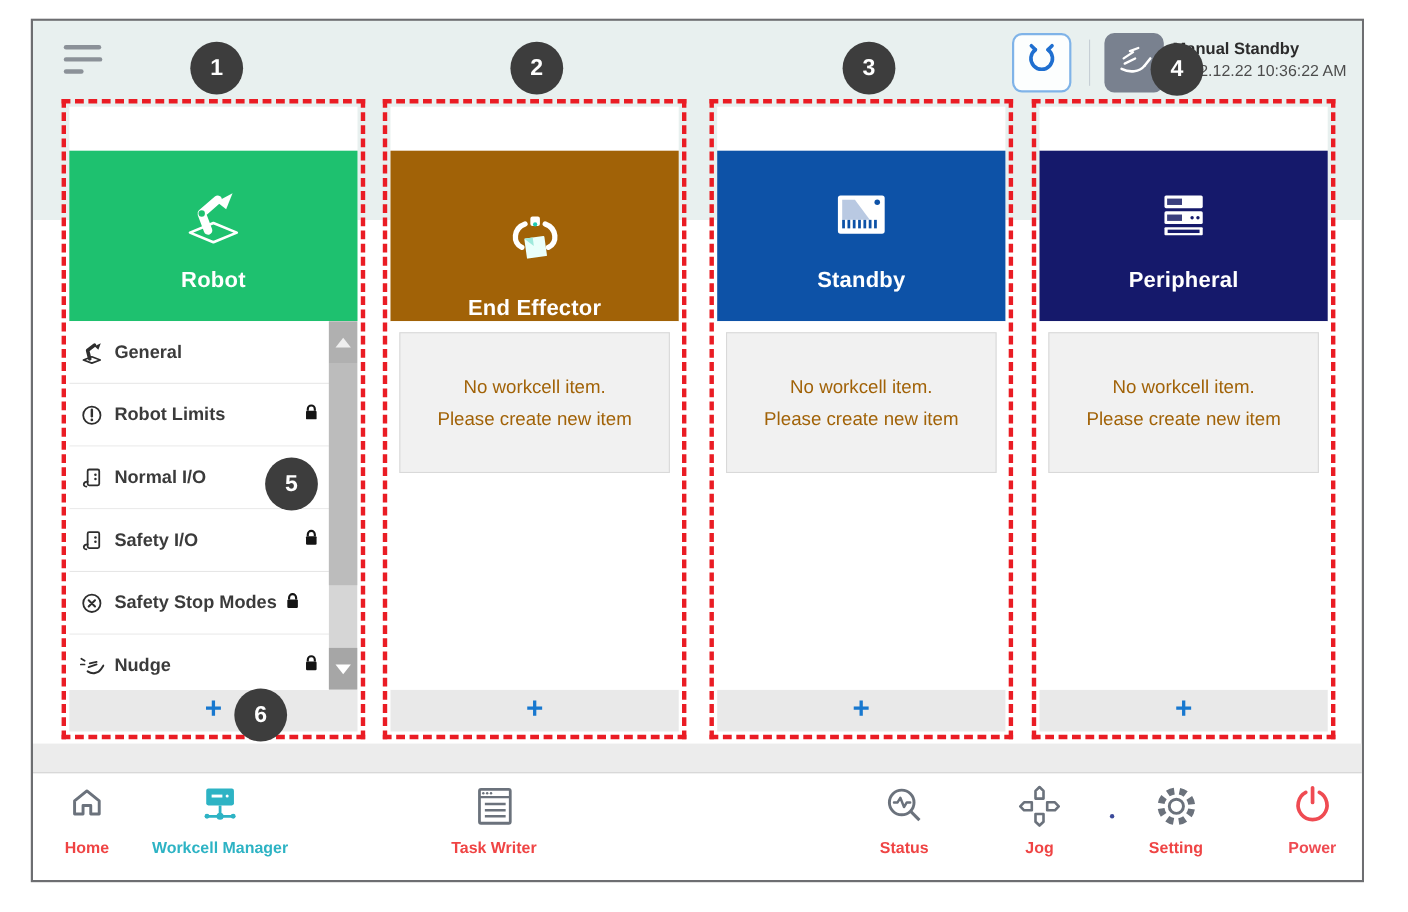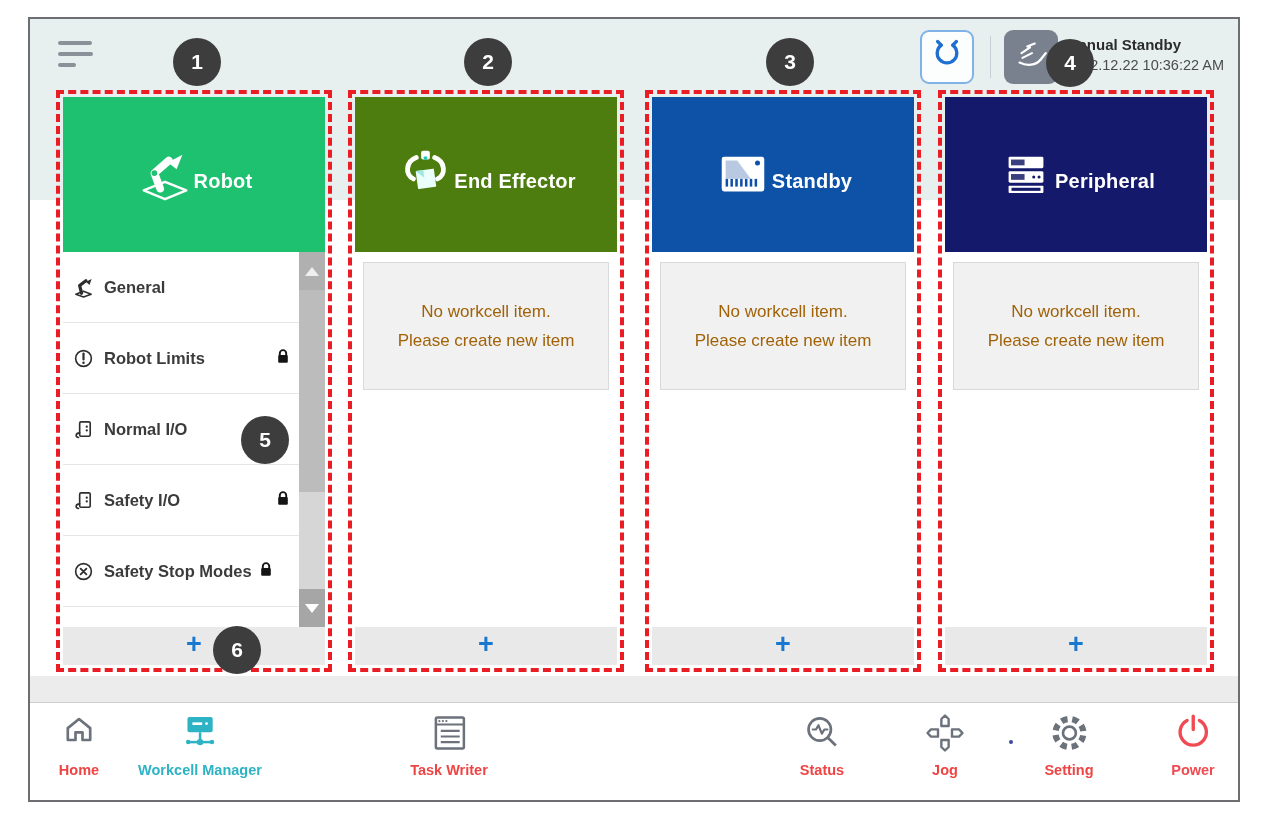--- a/index.html
+++ b/index.html
@@ -22,31 +22,31 @@
     border-radius:9px;display:flex;align-items:center;justify-content:center;}
   .status-label{position:absolute;left:1066px;top:36px;font-size:15px;font-weight:bold;color:#2b2b2b;}
   .status-time{position:absolute;left:1066px;top:57px;font-size:14.5px;color:#4c4c4c;}
   
   .badge{position:absolute;width:48px;height:48px;border-radius:50%;background:#3d3d3d;color:#ffffff;
     font-size:21px;font-weight:bold;display:flex;align-items:center;justify-content:center;z-index:40;}
   
   .col{position:absolute;top:90px;width:276px;height:582px;border:4px dashed #ea1c24;
     box-sizing:border-box;padding:3px;z-index:10;background:transparent;}
   .col-inner{width:100%;height:100%;display:flex;flex-direction:column;background:#ffffff;}
-  .col-head{height:155px;flex:0 0 155px;display:flex;flex-direction:row;align-items:center;justify-content:center;cursor:pointer;}
+  .col-head{height:155px;flex:0 0 155px;display:flex;flex-direction:column;align-items:center;justify-content:center;cursor:pointer;margin-top:40px;}
   .col-head svg{margin-top:4px;}
   .col-title{color:#ffffff;font-size:20px;font-weight:bold;margin-top:14px;letter-spacing:.2px;}
   .head-robot{background:#1ec16f;}
-  .head-ee{background:#4d7c0f;}
+  .head-ee{background:#a16207;justify-content:flex-end;}
   .head-machine{background:#0d52a7;}
   .head-peripheral{background:#15196b;}
   
   .list{flex:1;position:relative;overflow:hidden;background:#ffffff;}
   .rows{position:absolute;left:0;top:0;right:26px;}
-  .row{height:71px;display:flex;align-items:center;border-bottom:1px solid #e6e6e6;
+  .row{height:57px;display:flex;align-items:center;border-bottom:1px solid #e6e6e6;
     padding:0 8px 0 9px;box-sizing:border-box;position:relative;cursor:pointer;background:#fff;}
   .row .ric{width:32px;flex:0 0 32px;display:flex;align-items:center;}
   .row .rlabel{font-size:16.5px;font-weight:bold;color:#3b3b3b;white-space:nowrap;}
   .row .lock{position:absolute;right:8px;top:50%;transform:translateY(-50%);}
   .row.wc .lock{position:static;transform:none;margin-left:6px;}
   
   .sbar{position:absolute;right:0;top:0;bottom:0;width:26px;background:#d6d6d6;}
   .sbtn{position:absolute;left:0;width:26px;height:38px;display:flex;align-items:center;justify-content:center;cursor:pointer;}
   .sbtn.up{top:0;background:#b0b0b0;}
   .sbtn.down{bottom:0;background:#a6a6a6;}

